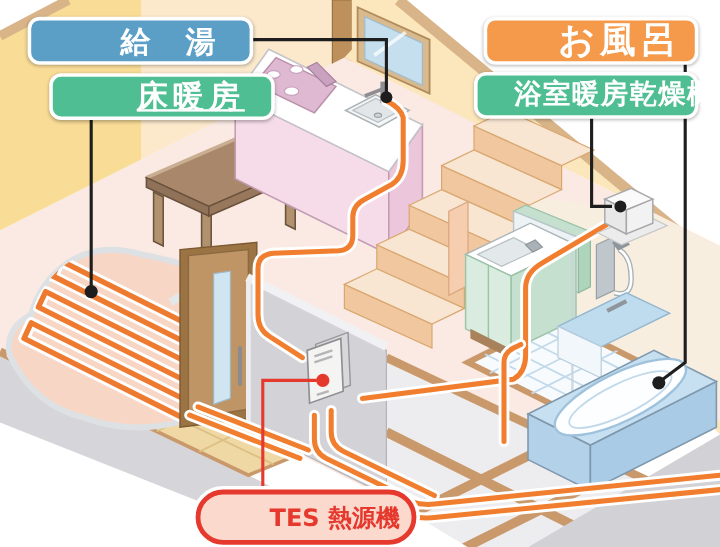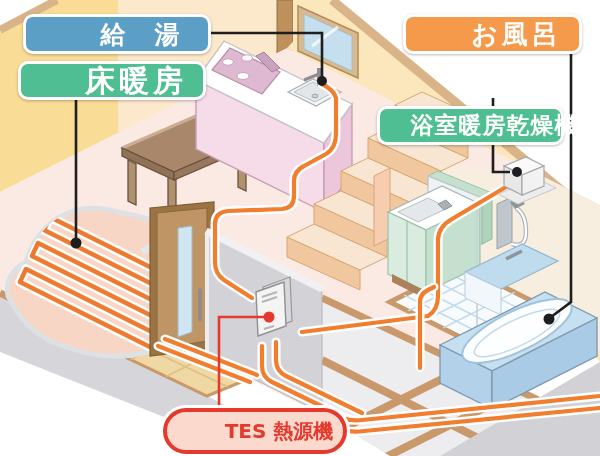--- a/index.html
+++ b/index.html
@@ -5,26 +5,26 @@
   html,body{margin:0;padding:0;background:#fff;}
   #stage{position:relative;width:600px;height:456px;overflow:hidden;background:#fff;
          font-family:"DejaVu Sans",sans-serif;}
   #scene{position:absolute;left:0;top:0;}
   .label{position:absolute;display:flex;align-items:center;justify-content:center;
          box-sizing:border-box;font-weight:bold;color:var(--label_text);
          border:3px solid #fff;border-radius:10px;
          box-shadow:0 1px 3px rgba(0,0,0,.28);line-height:1;white-space:nowrap;padding-left:48px;}
   #label-hot-water{left:23px;top:14px;width:188px;height:40px;
          background:var(--hot_water_label_bg);font-size:25px;letter-spacing:2px;}
-  #label-floor-heating{left:18px;top:61px;width:188px;height:39px;
-         background:var(--green_label_bg);font-size:30px;letter-spacing:4px;}
+  #label-floor-heating{left:41px;top:61px;width:188px;height:39px;
+         background:var(--green_label_bg);font-size:26px;letter-spacing:4px;text-decoration:underline;}
   #label-bath{left:403px;top:14px;width:179px;height:40px;
-         background:var(--bath_label_bg);font-size:26px;letter-spacing:4px;}
-  #label-dryer{left:377px;top:60px;width:187px;height:39px;
-         background:var(--green_label_bg);font-size:23px;letter-spacing:1px;margin-top:46px;}
+         background:var(--bath_label_bg);font-size:30px;letter-spacing:4px;}
+  #label-dryer{left:395px;top:60px;width:187px;height:39px;
+         background:var(--green_label_bg);font-size:23px;letter-spacing:1px;}
   #label-tes{left:163px;top:408px;width:184px;height:46px;
          background:var(--tes_bg);color:var(--tes_text);
          border:4px solid var(--tes_border);border-radius:25px;
          font-size:20px;box-shadow:0 0 0 3px #fff;}
   .pc{fill:none;stroke:var(--pipe_casing);stroke-width:9;stroke-linecap:round;stroke-linejoin:round;}
   .po{fill:none;stroke:var(--pipe);stroke-width:4.2;stroke-linecap:round;stroke-linejoin:round;}
   .callout{fill:none;stroke:var(--callout);stroke-width:2.6;}
   .callout-red{fill:none;stroke:var(--callout_red);stroke-width:2.6;}
   .dot{fill:var(--callout);}
   .dot-red{fill:var(--callout_red);}

